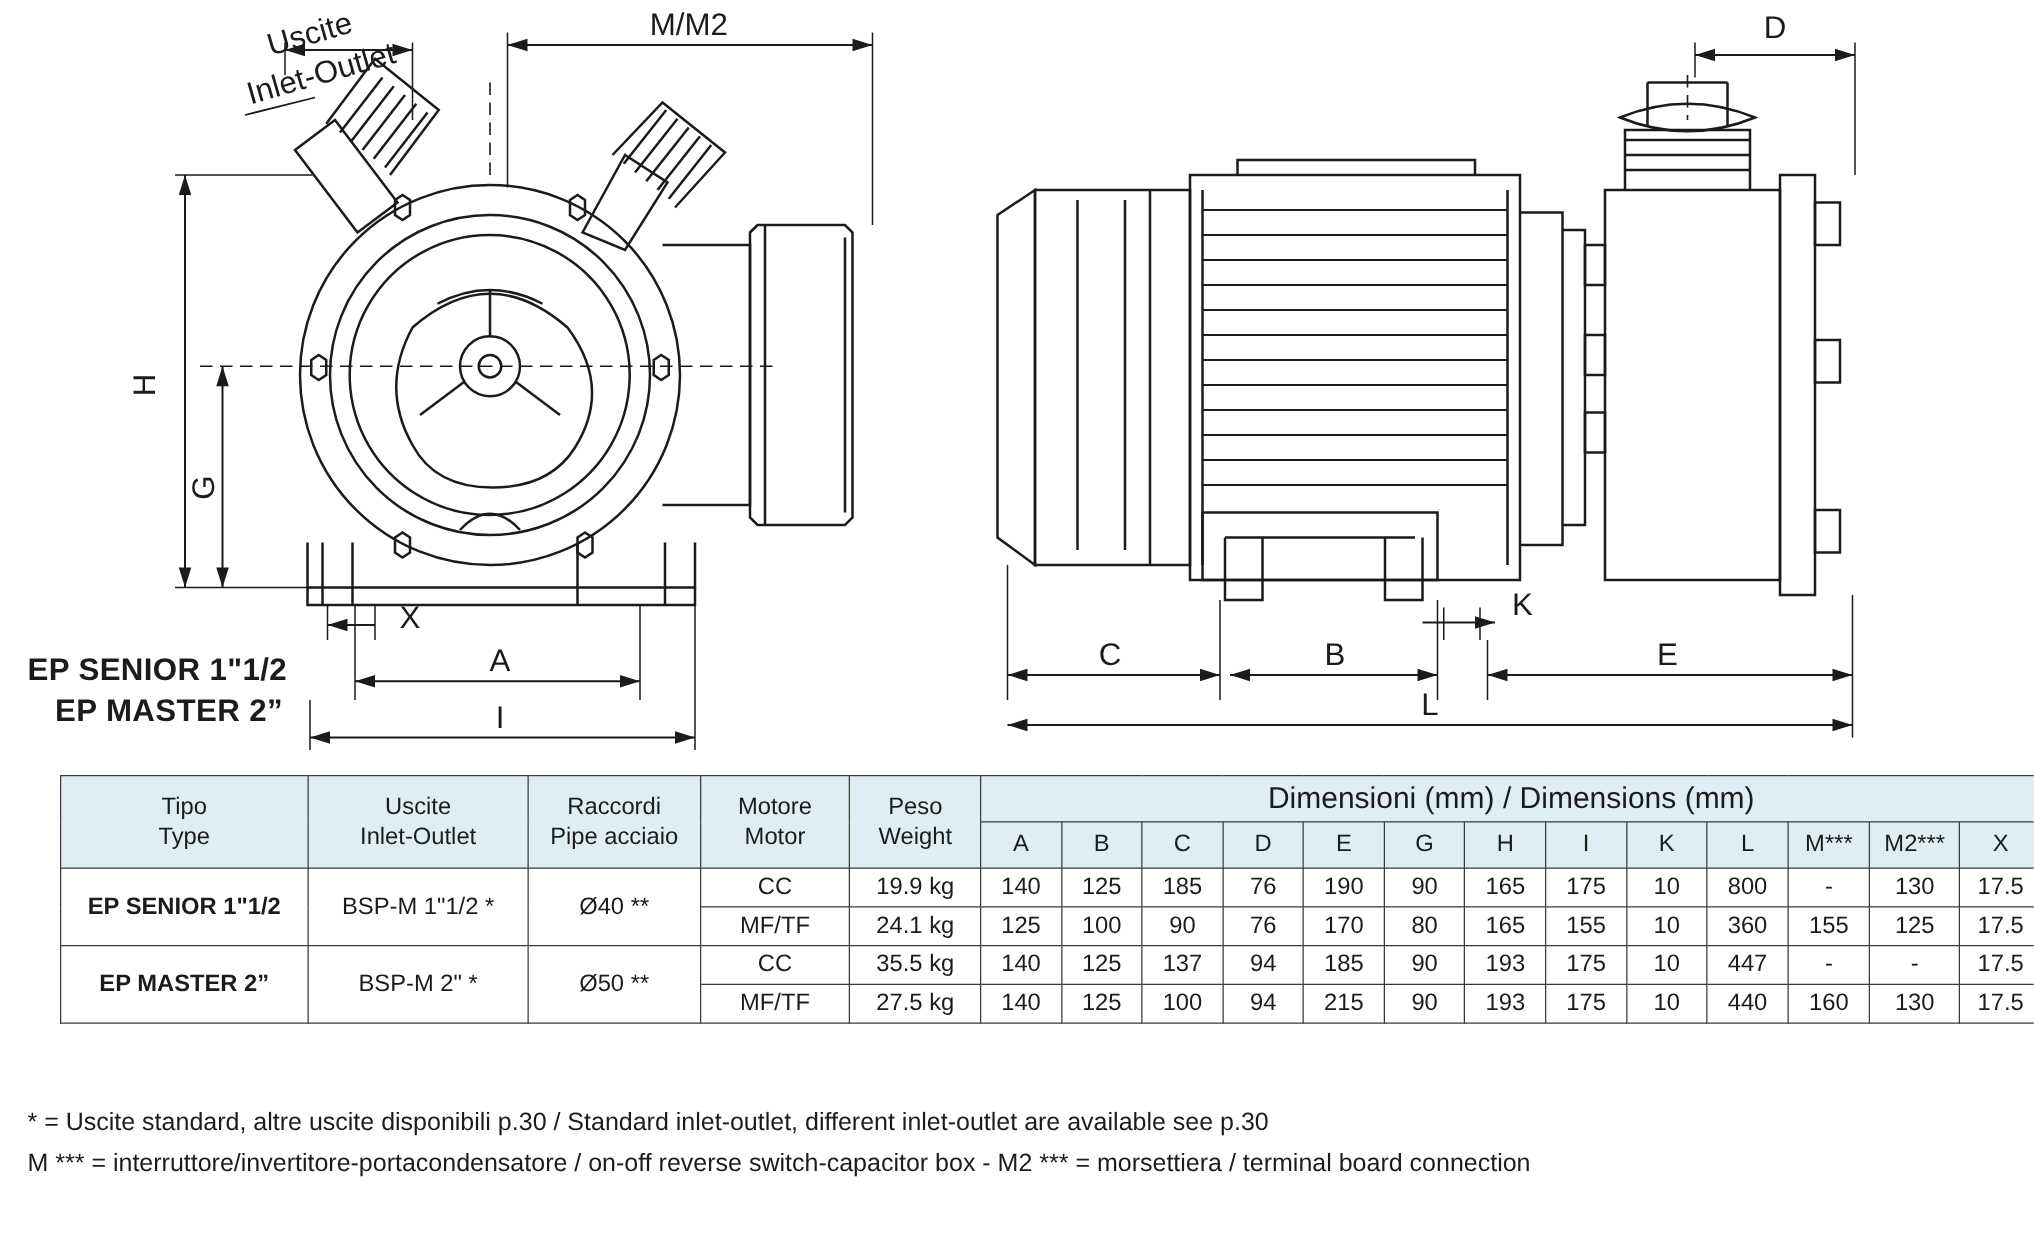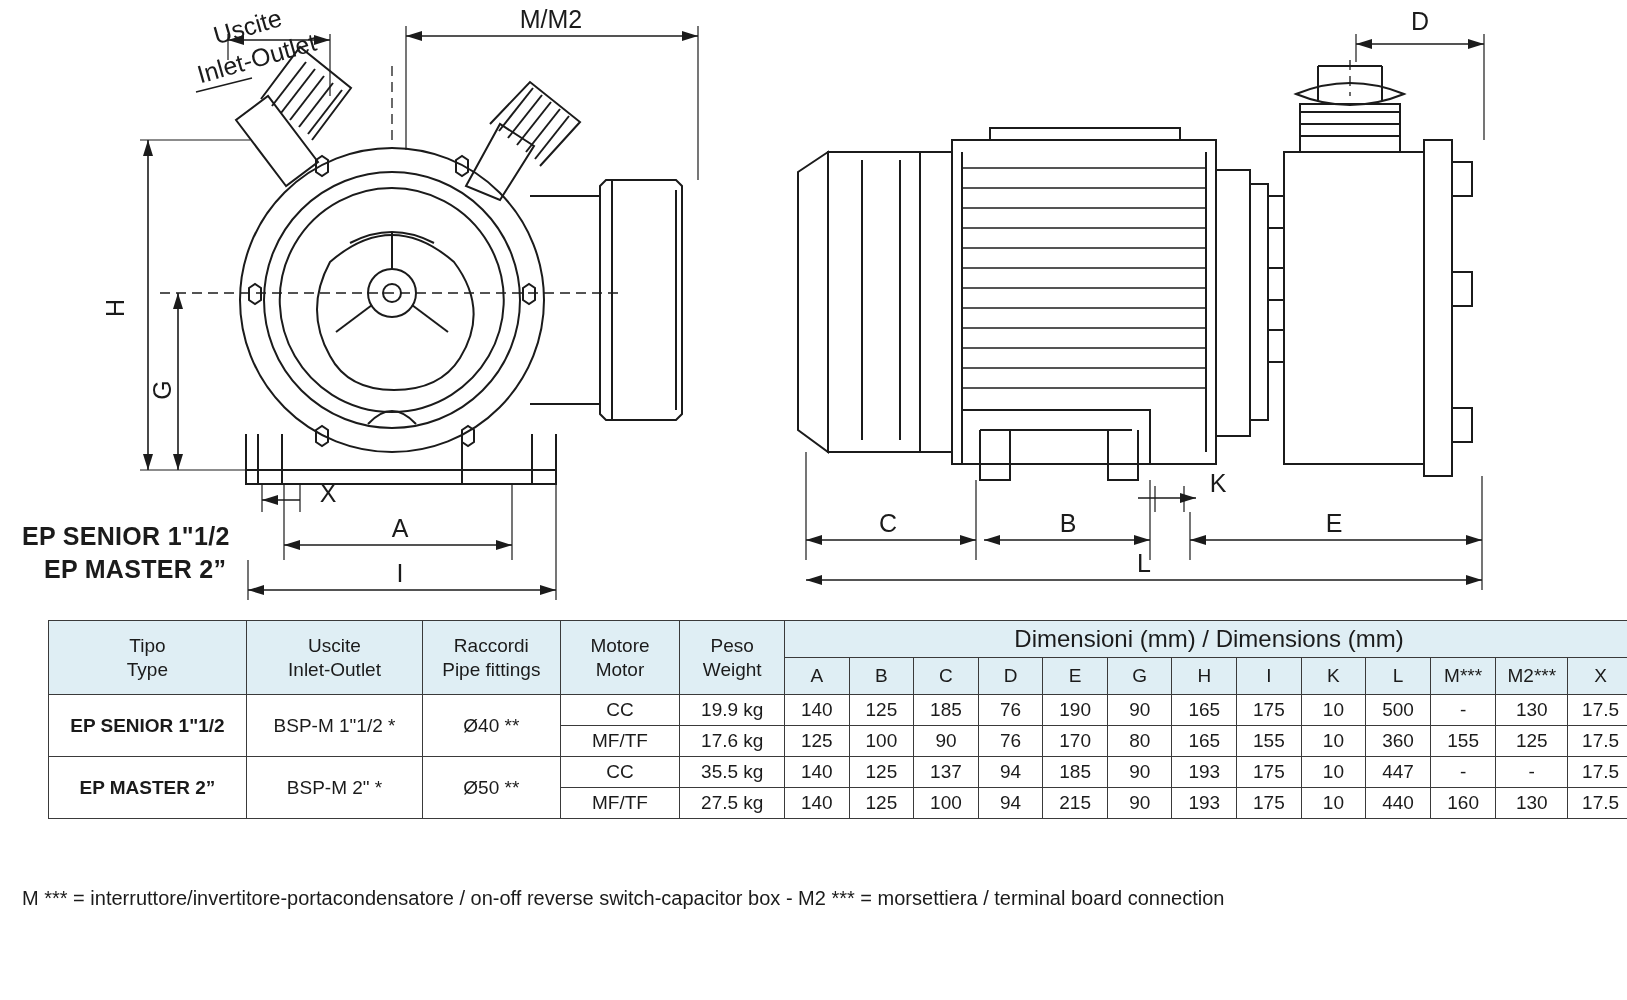--- a/index.html
+++ b/index.html
@@ -335,21 +335,21 @@
           <th rowspan="2">
             <span>Tipo</span><br>
             <span>Type</span>
           </th>
           <th rowspan="2">
             <span>Uscite</span><br>
             <span>Inlet-Outlet</span>
           </th>
           <th rowspan="2">
             <span>Raccordi</span><br>
-            <span>Pipe fittings</span>
+            <span>Pipe acciaio</span>
           </th>
           <th rowspan="2">
             <span>Motore</span><br>
             <span>Motor</span>
           </th>
           <th rowspan="2">
             <span>Peso</span><br>
             <span>Weight</span>
           </th>
           <th class="dims" colspan="13">Dimensioni (mm) / Dimensions (mm)</th>
@@ -379,28 +379,28 @@
             <td>19.9 kg</td>
             <td>140</td>
             <td>125</td>
             <td>185</td>
             <td>76</td>
             <td>190</td>
             <td>90</td>
             <td>165</td>
             <td>175</td>
             <td>10</td>
-            <td>500</td>
+            <td>800</td>
             <td>-</td>
             <td>130</td>
             <td>17.5</td>
           </tr>
           <tr>
             <td>MF/TF</td>
-            <td>17.6 kg</td>
+            <td>24.1 kg</td>
             <td>125</td>
             <td>100</td>
             <td>90</td>
             <td>76</td>
             <td>170</td>
             <td>80</td>
             <td>165</td>
             <td>155</td>
             <td>10</td>
             <td>360</td>
@@ -443,16 +443,17 @@
             <td>440</td>
             <td>160</td>
             <td>130</td>
             <td>17.5</td>
           </tr>
         </tbody>
     </table>
   </div>
 
   <div class="notes" id="notes">
+      <div>* = Uscite standard, altre uscite disponibili p.30 / Standard inlet-outlet, different inlet-outlet are available see p.30</div>
       <div>M *** = interruttore/invertitore-portacondensatore / on-off reverse switch-capacitor box - M2 *** = morsettiera / terminal board connection</div>
     </div>
 
 </div>
 
 </body></html>

